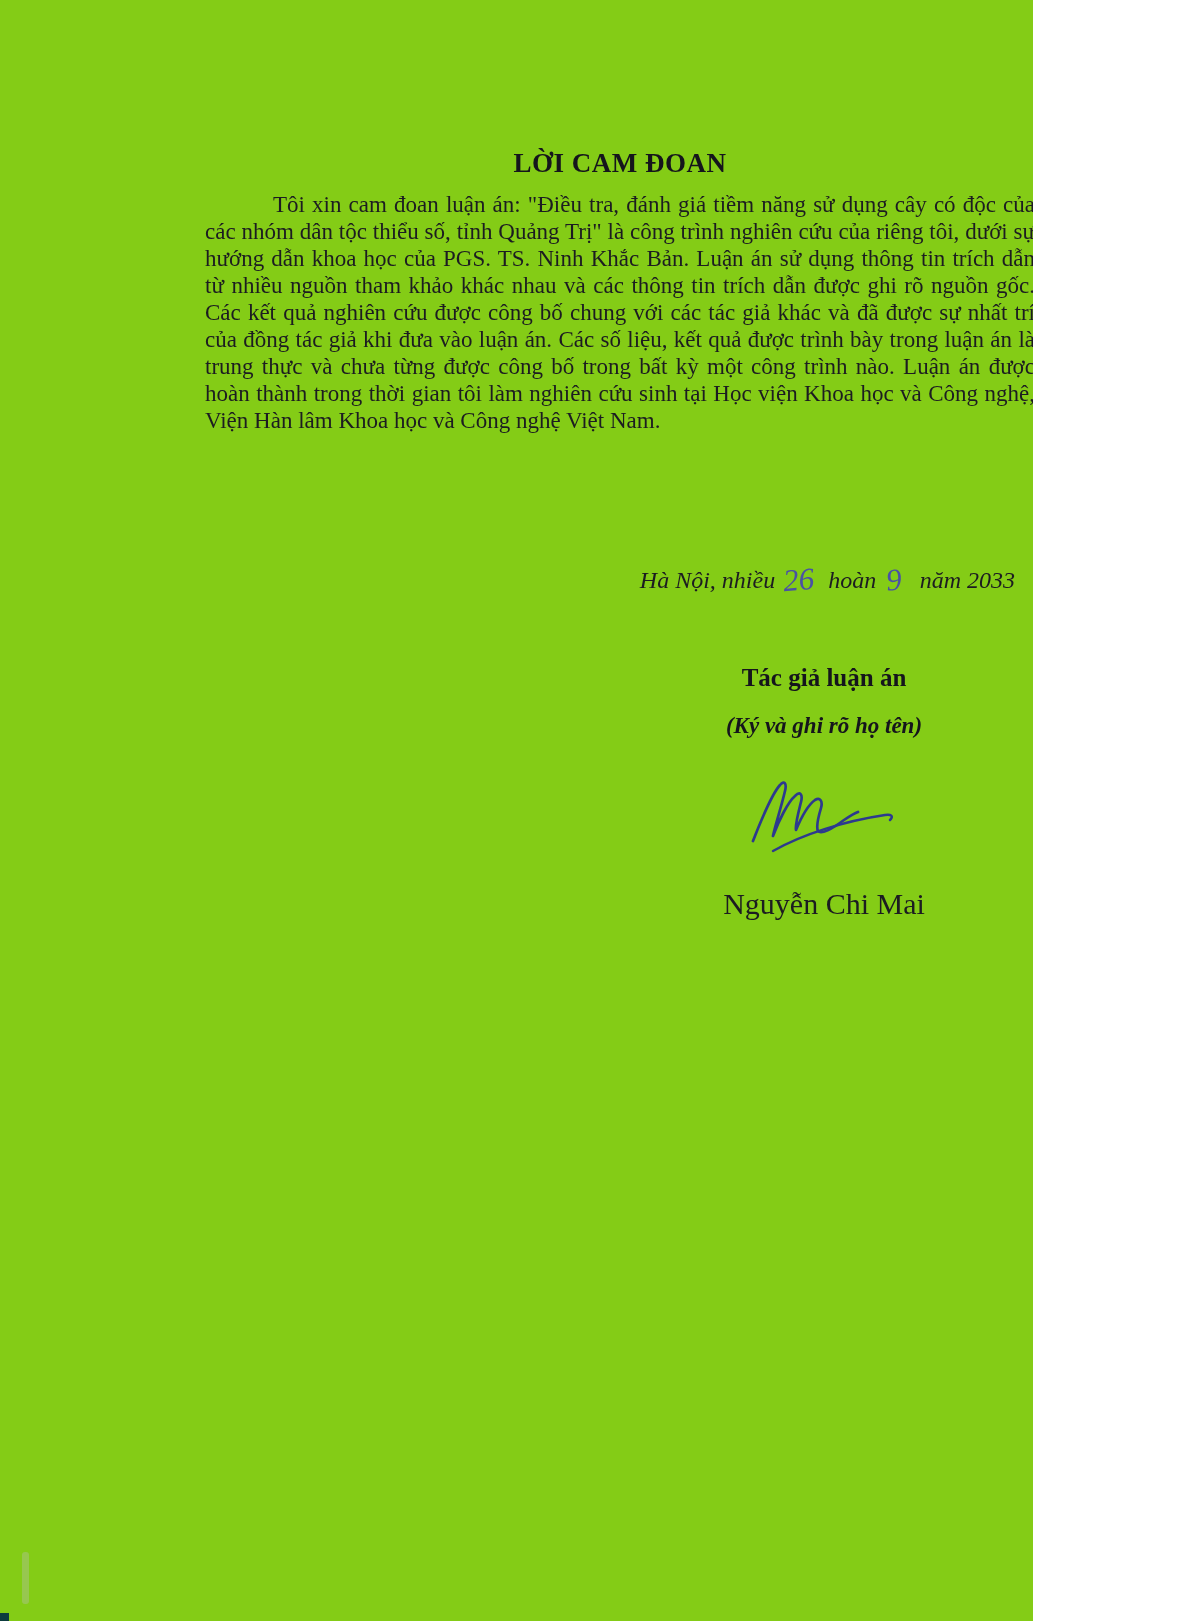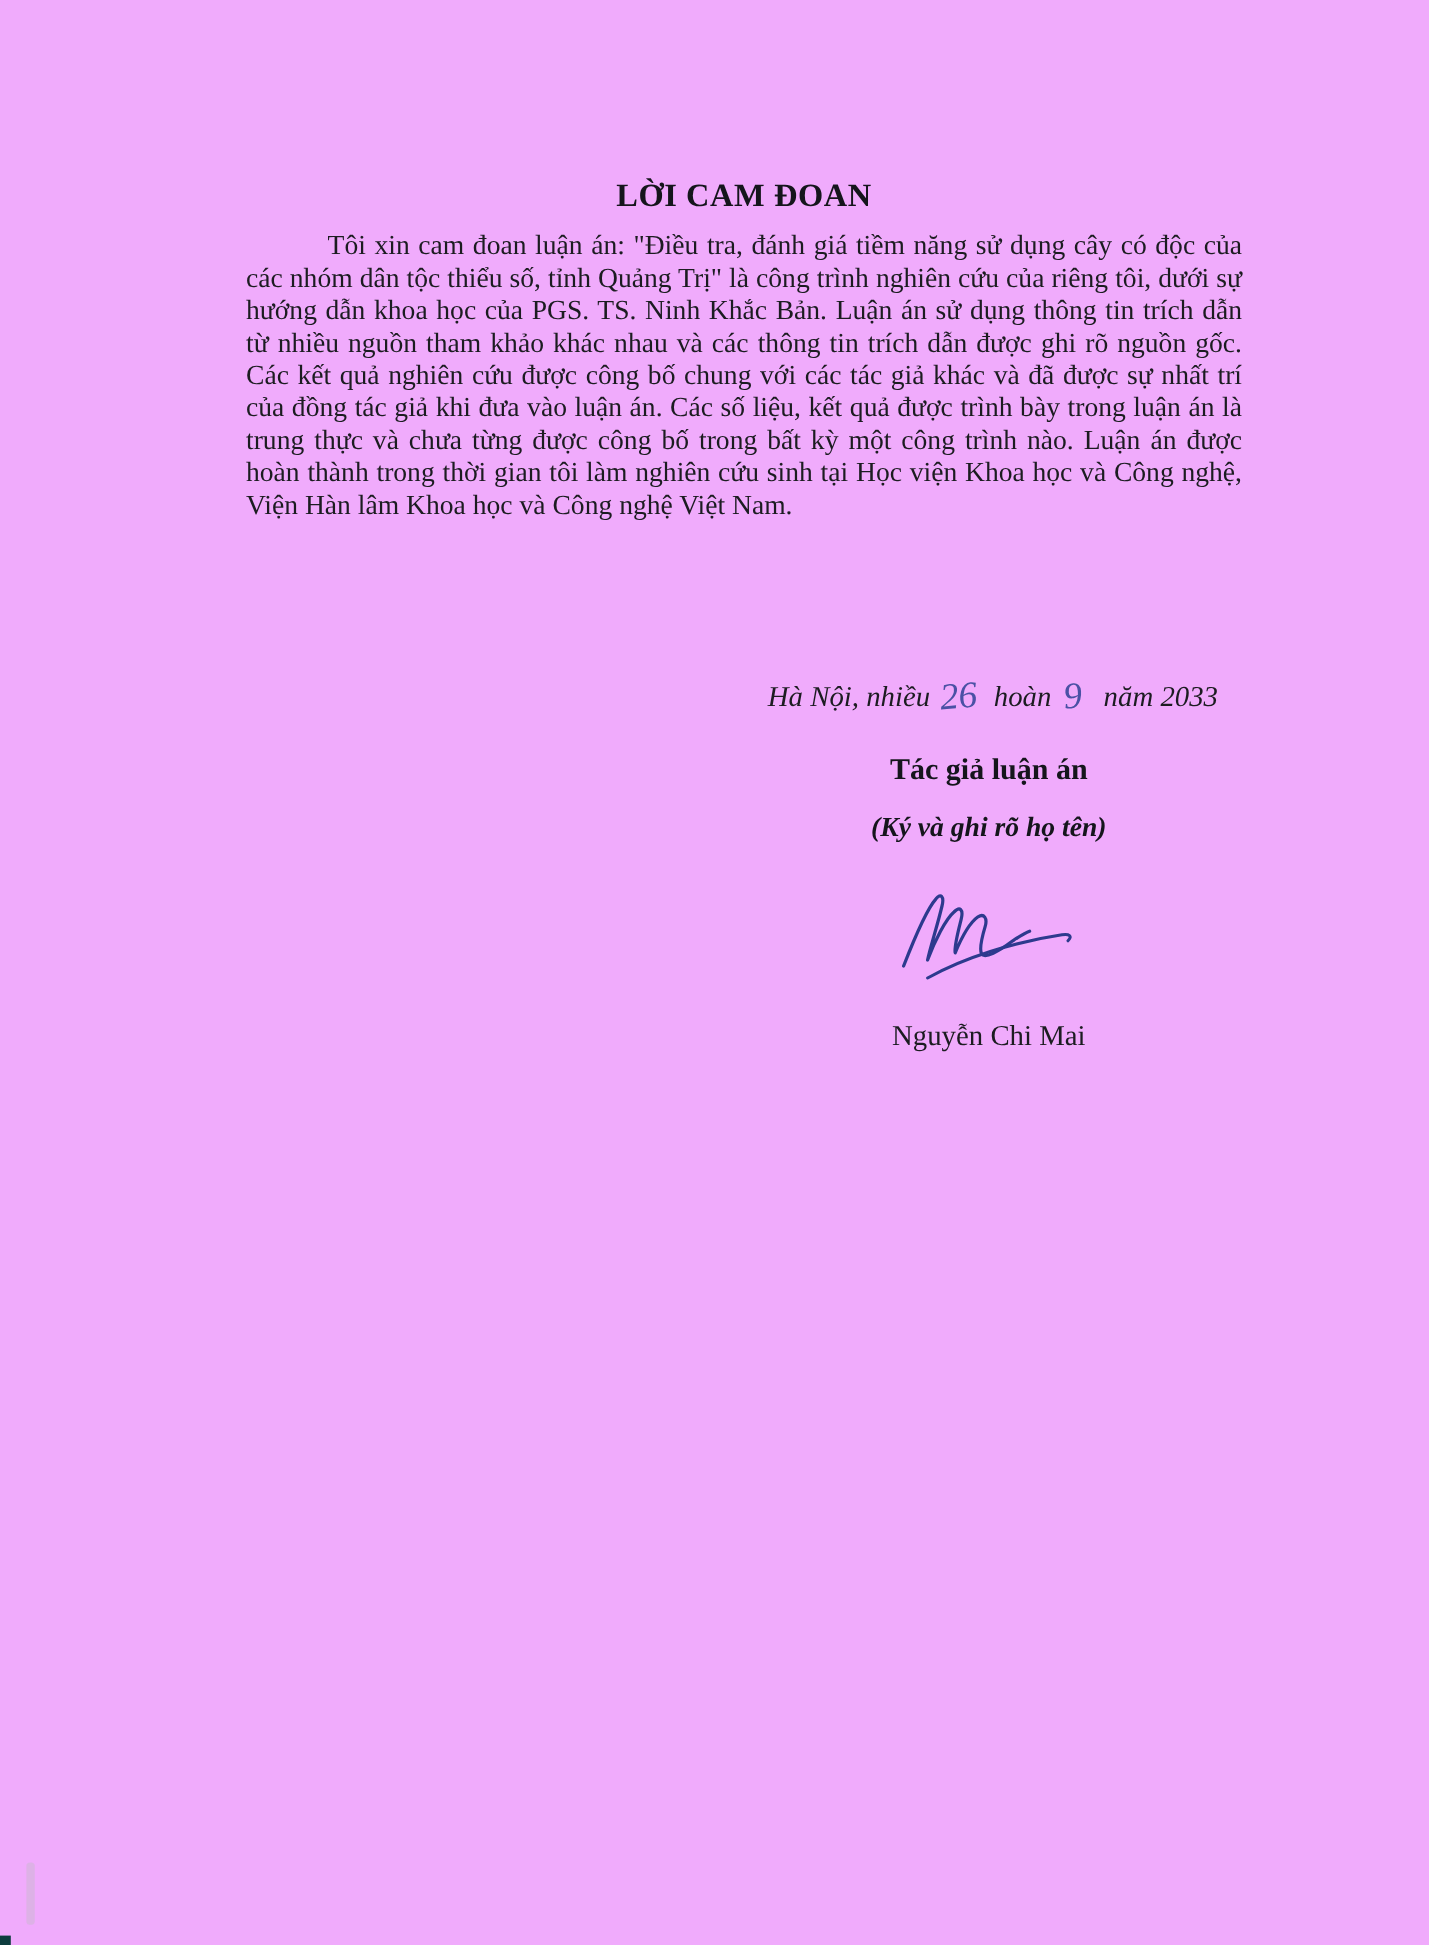--- a/index.html
+++ b/index.html
@@ -2,23 +2,23 @@
 <html><head>
 <meta charset="utf-8">
 <style>
   html, body {
     margin: 0;
     padding: 0;
     background: #ffffff;
   }
   .page {
     position: relative;
-    width: 1191px;
+    width: 1033px;
     height: 1621px;
-    background: #f0abfc;
+    background: #84cc16;
     font-family: "Liberation Serif", "DejaVu Serif", serif;
     color: #1e1e22;
     overflow: hidden;
     text-decoration: underline;
   }
   .doc-title {
     position: absolute;
     top: 148px;
     left: 205px;
     width: 830px;
@@ -59,21 +59,21 @@
     font-size: 31px;
     line-height: 24px;
     color: #4a51a5;
     transform: rotate(-5deg) translateY(2px);
     font-style: italic;
   }
   .hw-day { margin: 0 14px 0 8px; }
   .hw-month { margin: 0 18px 0 10px; }
   .signature-block {
     position: absolute;
-    top: 628px;
+    top: 664px;
     left: 613px;
     width: 422px;
     text-align: center;
   }
   .sig-role {
     font-size: 25px;
     font-weight: bold;
     color: #15151c;
   }
   .sig-instruction {
@@ -82,21 +82,21 @@
     font-weight: bold;
     font-style: italic;
     color: #15151c;
   }
   .sig-scribble {
     display: block;
     margin: 38px auto 0;
   }
   .sig-name {
     margin-top: 30px;
-    font-size: 24px;
+    font-size: 30px;
     color: #1c1c21;
   }
   .scan-smudge {
     position: absolute;
     left: 22px;
     top: 1552px;
     width: 7px;
     height: 52px;
     background: #b9bdbd;
     opacity: 0.35;

